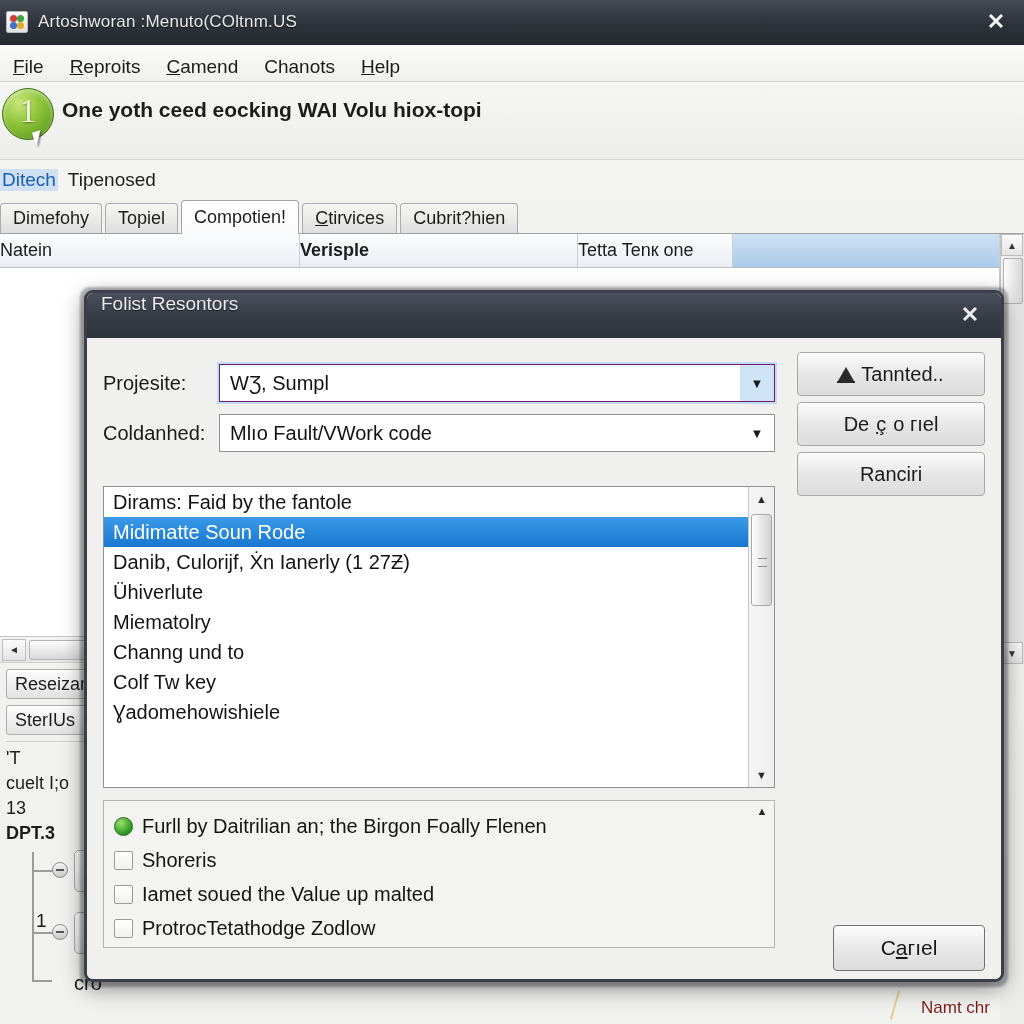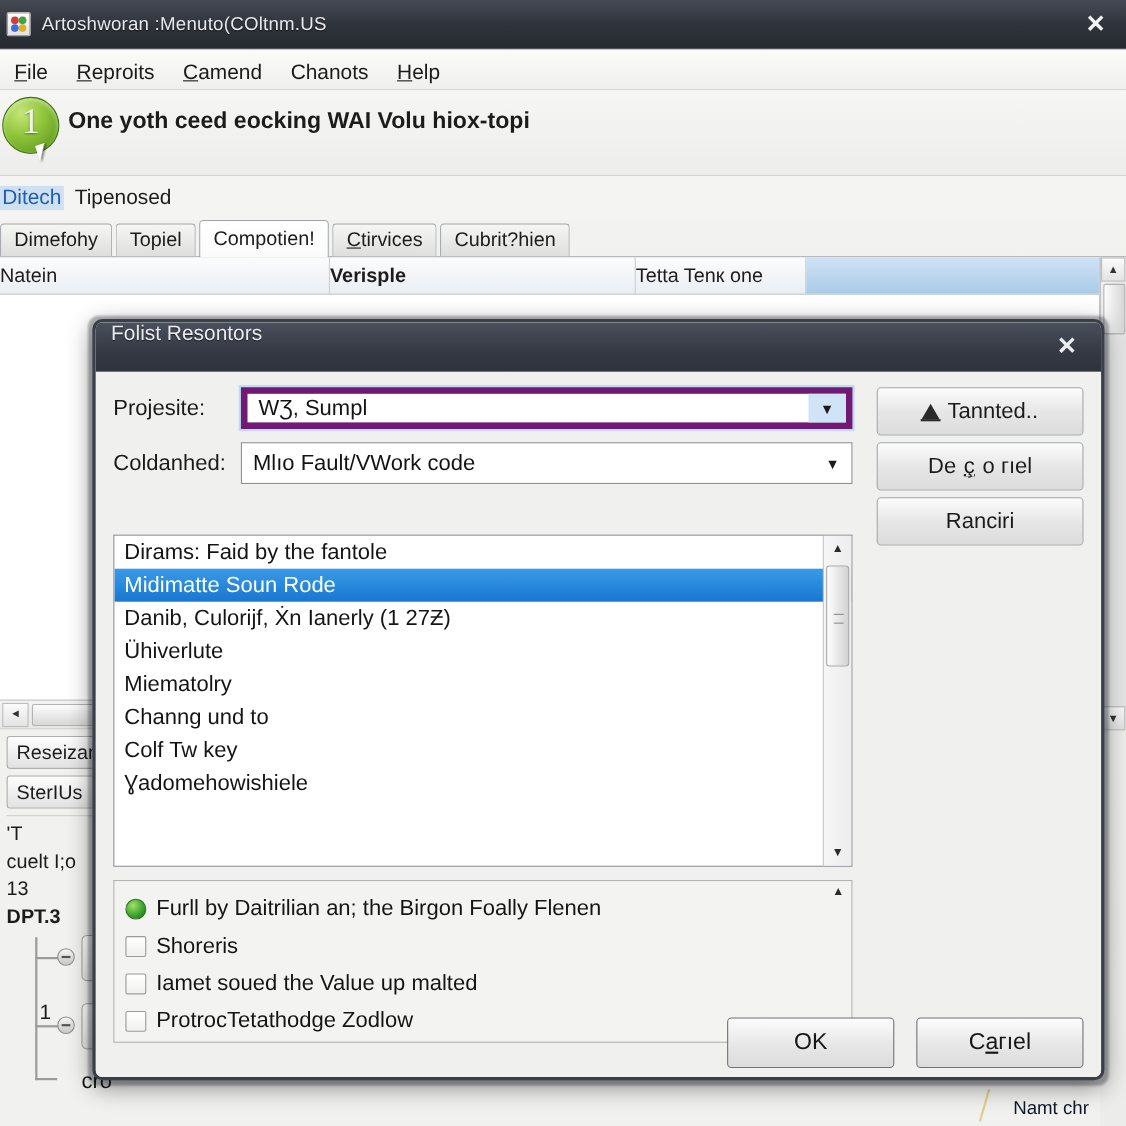--- a/index.html
+++ b/index.html
@@ -321,21 +321,21 @@
     position: absolute; left: 30px; top: 60px;
     font-size: 19px; color: #1b1b1b;
   }
   .lp-tree .leaf {
     position: absolute; left: 68px; top: 122px;
     font-size: 20px; color: #1b1b1b;
     white-space: nowrap;
   }
   .corner-note {
     position: absolute; right: 10px; bottom: 6px;
-    font-size: 17px; color: #0f172a;
+    font-size: 17px; color: #7f1d1d;
     white-space: nowrap;
   }
   .corner-slash {
     position: absolute; right: 104px; bottom: 4px;
     width: 2px; height: 30px;
     background: #e2cf8c;
     transform: rotate(16deg);
   }
 
   
@@ -373,21 +373,21 @@
     position: absolute; right: 16px; top: 8px;
     width: 30px; height: 28px;
     display: flex; align-items: center; justify-content: center;
     color: #eceef2; font-size: 22px; font-weight: bold;
     cursor: pointer;
   }
   .dlg-body {
     position: relative;
     height: 647px;
     background: #f0f0ee;
-    padding: 14px 16px 0 16px;
+    padding: 26px 16px 0 16px;
   }
 
   
   .form-row {
     display: flex; align-items: center;
     margin-bottom: 12px;
   }
   .form-label {
     width: 116px;
     font-size: 20px; color: #1a1a1a;
@@ -395,21 +395,21 @@
   }
   .combo {
     width: 556px; height: 38px;
     background: #ffffff;
     border: 1px solid #8d9299;
     display: flex; align-items: center;
     position: relative;
     cursor: pointer;
   }
   .combo.focused {
-    border: 6px solid #701a75;
+    border: 1px solid #701a75;
     box-shadow: 0 0 0 2px #bfdcf2;
     text-align: right;
   }
   .combo .val {
     font-size: 20px; color: #131313;
     padding-left: 10px;
     white-space: nowrap; overflow: hidden;
   }
   .combo .arrow {
     position: absolute; right: 0; top: 0;
@@ -719,23 +719,20 @@
           </div>
           <div class="optrow">
             <span class="chk-off"></span>
             <span>ProtrocTetathodge Zodlow</span>
           </div>
           <div class="opt-scroll">▲</div>
         </div>
 
         <div class="dlg-footer">
           <div class="foot-btn">
-            <span>OK</span>
-          </div>
-          <div class="foot-btn">
             <span>C</span>
               <span class="mnem">a</span>
               <span>гıel</span>
           </div>
         </div>
 
       </div>
     </div>
 
   </div>

